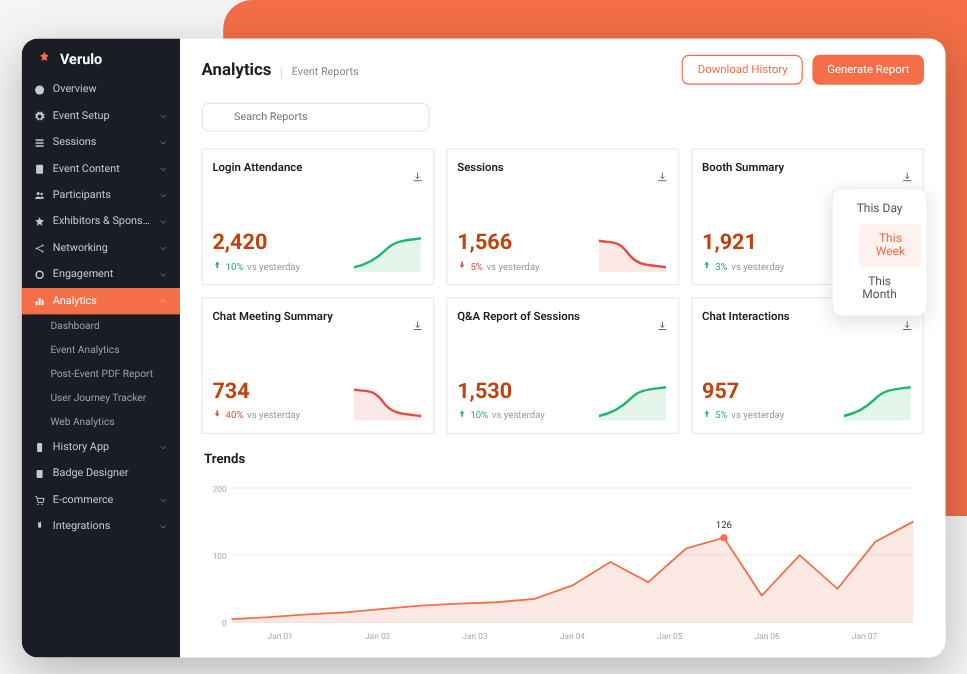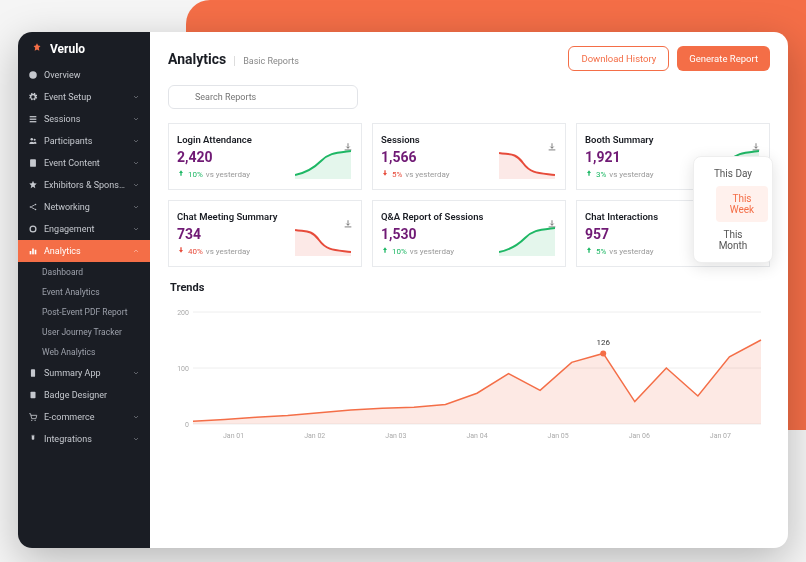--- a/index.html
+++ b/index.html
@@ -27,21 +27,21 @@
 .btn-fill { background:#f46e47; color:#fff; border:none; }
 .search-wrap { margin-bottom:14px; }
 .search { width:190px; padding:6px 8px 6px 26px; border:1px solid #e2e4e8; border-radius:6px; font-size:9px; color:#888; background:#fff; position:relative; }
 .search-box { position:relative; display:inline-block; }
 .search-icon { position:absolute; left:8px; top:50%; transform:translateY(-50%); width:10px; height:10px; color:#aaa; }
 .cards-row { display:flex; gap:10px; margin-bottom:10px; position:relative; }
 .card { flex:1; border:1px solid #e8eaed; border-radius:0; padding:10px 8px; position:relative; background:#fff; min-width:0; }
 .card-title { font-size:9.5px; color:#1a1d24; font-weight:600; margin-bottom:4px; }
 .card-title-row { display:flex; align-items:center; justify-content:space-between; }
 .dl-icon { width:10px; height:10px; color:#666; }
-.card-value { font-size:14px; font-weight:700; color:#701a75; margin-bottom:4px; }
+.card-value { font-size:18px; font-weight:700; color:#c2410c; margin-bottom:4px;margin-top:42px; }
 .card-delta { font-size:8px; display:flex; align-items:center; gap:3px; }
 .delta-up { color:#1fb866; }
 .delta-down { color:#e74c3c; }
 .delta-vs { color:#999; }
 .spark { position:absolute; right:10px; bottom:10px; width:56px; height:30px; }
 .period-pop { position:absolute; right:-4px; top:32px; background:#fff; border:1px solid #eee; border-radius:8px; box-shadow:0 4px 16px rgba(0,0,0,.12); padding:4px; z-index:10; width:80px; }
 .period-item { padding:7px 10px; font-size:10px; color:#555; cursor:pointer; border-radius:4px; text-align:center; }
 .period-item.sel { background:#fff1ed; color:#f46e47;margin-left:18px; }
 .trends-title { font-size:11px; font-weight:700; color:#1a1d24; margin:14px 2px 10px; }
 .chart { height:140px; position:relative; }
@@ -94,37 +94,37 @@
             </svg>
           </span>
           <span class="nav-label">Sessions</span>
           <span class="chev"><svg viewBox="0 0 24 24">
               <path d="M6 9l6 6 6-6" fill="none" stroke="currentColor" stroke-width="2"></path>
             </svg></span>
         </div>
         <div class="nav-item">
           <span class="nav-icon">
             <svg viewBox="0 0 24 24">
+              <rect x="5" y="3" width="14" height="18" rx="2" fill="currentColor"></rect>
+            </svg>
+          </span>
+          <span class="nav-label">Event Content</span>
+          <span class="chev"><svg viewBox="0 0 24 24">
+              <path d="M6 9l6 6 6-6" fill="none" stroke="currentColor" stroke-width="2"></path>
+            </svg></span>
+        </div>
+        <div class="nav-item">
+          <span class="nav-icon">
+            <svg viewBox="0 0 24 24">
               <circle cx="9" cy="8" r="3" fill="currentColor"></circle>
               <circle cx="16" cy="9" r="2.5" fill="currentColor"></circle>
               <path fill="currentColor" d="M3 19c0-3 3-5 6-5s6 2 6 5zm10-1c0-2 2-4 4-4s3 1 3 3v2z"></path>
             </svg>
           </span>
           <span class="nav-label">Participants</span>
-          <span class="chev"><svg viewBox="0 0 24 24">
-              <path d="M6 9l6 6 6-6" fill="none" stroke="currentColor" stroke-width="2"></path>
-            </svg></span>
-        </div>
-        <div class="nav-item">
-          <span class="nav-icon">
-            <svg viewBox="0 0 24 24">
-              <rect x="5" y="3" width="14" height="18" rx="2" fill="currentColor"></rect>
-            </svg>
-          </span>
-          <span class="nav-label">Event Content</span>
           <span class="chev"><svg viewBox="0 0 24 24">
               <path d="M6 9l6 6 6-6" fill="none" stroke="currentColor" stroke-width="2"></path>
             </svg></span>
         </div>
         <div class="nav-item">
           <span class="nav-icon">
             <svg viewBox="0 0 24 24">
               <path fill="currentColor" d="M12 2l2.5 6 6.5.5-5 4.5 1.5 6.5L12 16l-5.5 3.5L8 13 3 8.5 9.5 8z"></path>
             </svg>
           </span>
@@ -176,21 +176,21 @@
         <div class="sub-item">Event Analytics</div>
         <div class="sub-item">Post-Event PDF Report</div>
         <div class="sub-item">User Journey Tracker</div>
         <div class="sub-item">Web Analytics</div>
         <div class="nav-item">
           <span class="nav-icon">
             <svg viewBox="0 0 24 24">
               <rect x="7" y="3" width="10" height="18" rx="2" fill="currentColor"></rect>
             </svg>
           </span>
-          <span class="nav-label">Summary App</span>
+          <span class="nav-label">History App</span>
           <span class="chev"><svg viewBox="0 0 24 24">
               <path d="M6 9l6 6 6-6" fill="none" stroke="currentColor" stroke-width="2"></path>
             </svg></span>
         </div>
         <div class="nav-item">
           <span class="nav-icon">
             <svg viewBox="0 0 24 24">
               <rect x="6" y="4" width="12" height="16" rx="2" fill="currentColor"></rect>
             </svg>
           </span>
@@ -222,21 +222,21 @@
               <path d="M6 9l6 6 6-6" fill="none" stroke="currentColor" stroke-width="2"></path>
             </svg></span>
         </div>
       </div>
   </aside>
 
   <main class="main">
     <div class="header">
       <div class="h-left">
         <span class="h-title">Analytics</span>
-        <span class="h-sub">Basic Reports</span>
+        <span class="h-sub">Event Reports</span>
       </div>
       <div class="h-buttons">
         <button class="btn btn-outline">Download History</button>
         <button class="btn btn-fill">Generate Report</button>
       </div>
     </div>
 
     <div class="search-wrap">
       <div class="search-box">
         <span class="search-icon">

